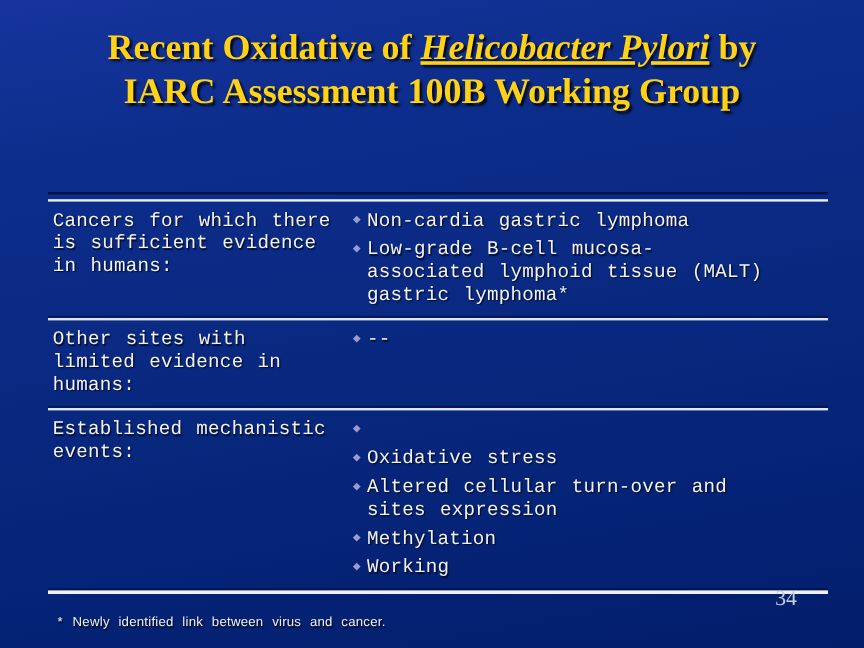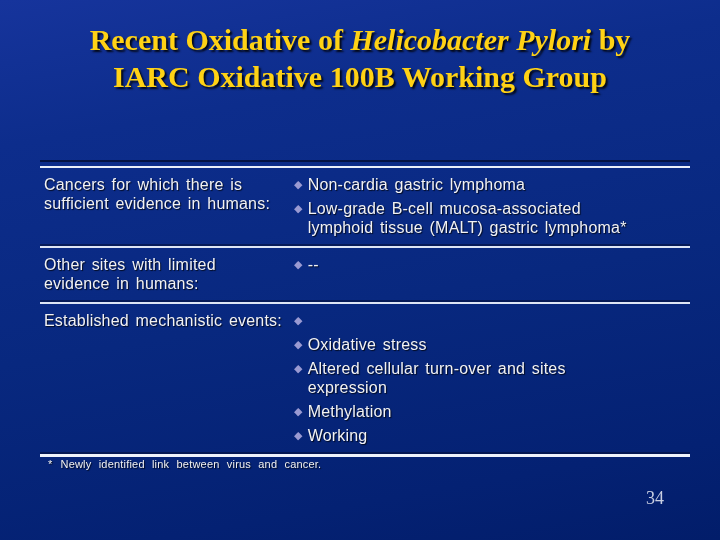--- a/index.html
+++ b/index.html
@@ -15,59 +15,60 @@
   .title {
     position:absolute; top:22px; left:0; right:0;
     margin:0; text-align:center;
     font-family:"Liberation Serif", serif;
     font-weight:bold;
     font-size:30px; line-height:1.23;
     color:#ffd215;
     text-shadow:2px 2px 2px rgba(0,0,0,0.85);
   }
   .title .tline { display:block; }
-  .title em { font-style:italic; }
+  .title em { font-style:italic;text-decoration:underline; }
 
   
   .etable { position:absolute; left:40px; top:160px; width:650px; }
 
   .rule-top .rt-dark { height:2px; background:#041344; }
   .rule-top .rt-light { height:2px; background:#eaeffa; margin-top:4px; }
 
   .rule {
     height:2px; background:#dde5f5;
     box-shadow:0 -2px 0 rgba(3,14,55,0.55);
   }
   .rule.thick { height:3px; background:#eef2fb; }
 
   .row {
     display:flex;
     padding:7px 0 9px 4px;
     color:#f2f2f4;
     font-size:16px; line-height:19px;
     letter-spacing:0.2px; word-spacing:2px;
     text-shadow:1px 1px 1px rgba(0,0,0,0.75);
+    font-family:Liberation Mono, monospace;
   }
   .cell.label { width:238px; padding-right:12px; }
   .cell.items { flex:1; }
 
   .item { display:flex; align-items:flex-start; margin-bottom:5px; }
   .item:last-child { margin-bottom:0; }
   .diamond {
     color:#9a9ad2;
     font-size:11px; line-height:19px;
     margin-right:5px;
     text-shadow:none;
     flex:0 0 auto;
   }
   .itext { max-width:330px; }
 
   
   .footnote {
-    margin-top:1px; padding-left:8px;
+    margin-top:18px; padding-left:8px;
     font-size:11px; color:#f1f1f1;
     word-spacing:4px; letter-spacing:0.2px;
     text-shadow:1px 1px 1px rgba(0,0,0,0.7);
   }
   .footnote .fn-marker { margin-right:8px; }
 
   
   .page-number {
     position:absolute; right:56px; top:488px;
     font-family:"Liberation Serif", serif;
@@ -83,21 +84,21 @@
   }
   .citation em { font-style:italic; }
 </style>
 </head>
 <body>
 
 <div class="slide">
 
   <h1 class="title">
     <span class="tline"><span>Recent Oxidative of </span><em>Helicobacter Pylori</em><span> by</span></span>
-    <span class="tline">IARC Oxidative 100B Working Group</span>
+    <span class="tline">IARC Assessment 100B Working Group</span>
   </h1>
 
   <div class="etable">
 
     <div class="rule-top">
       <div class="rt-dark"></div>
       <div class="rt-light"></div>
     </div>
 
     <div class="row">

